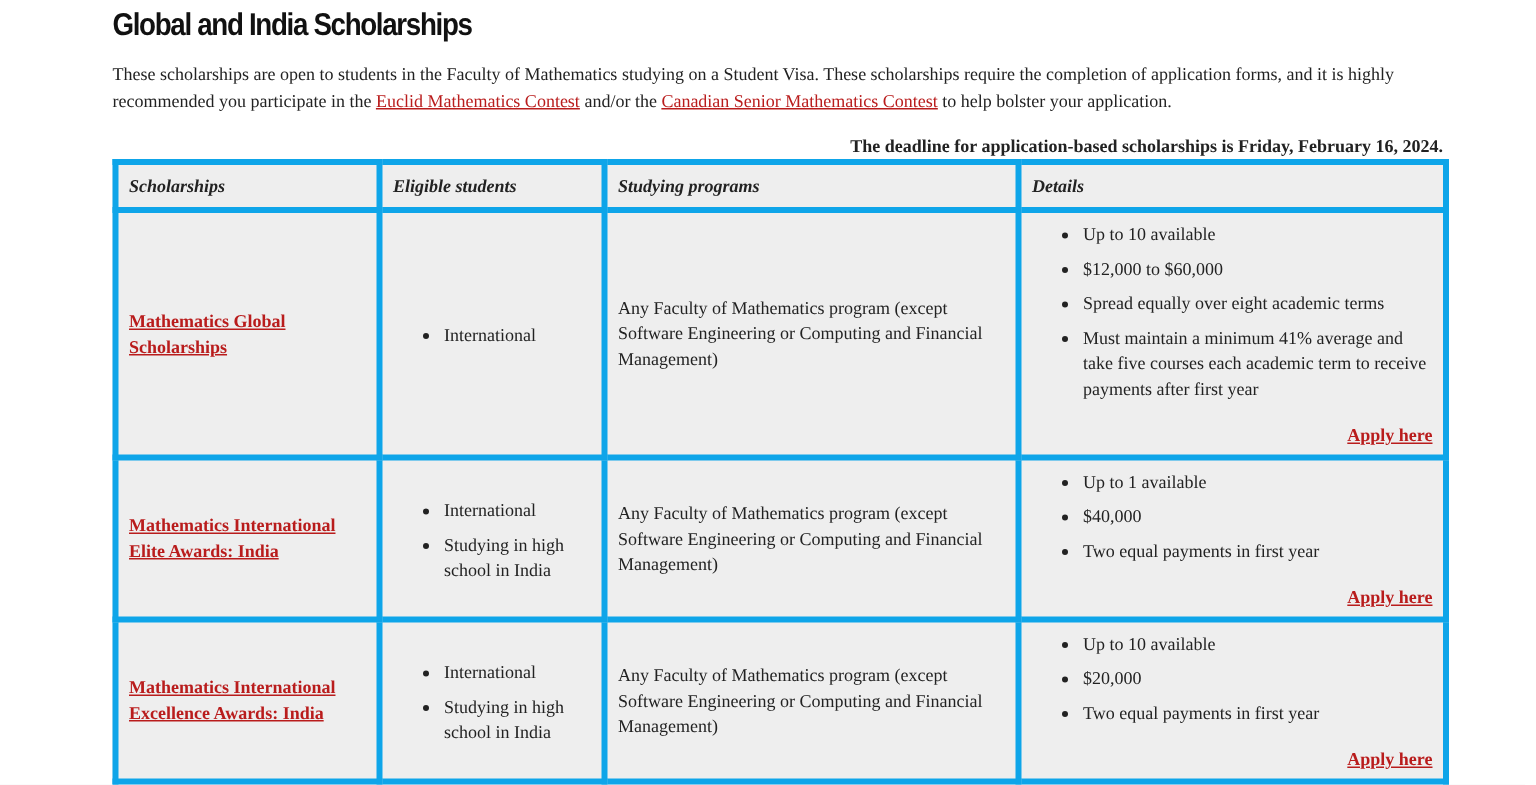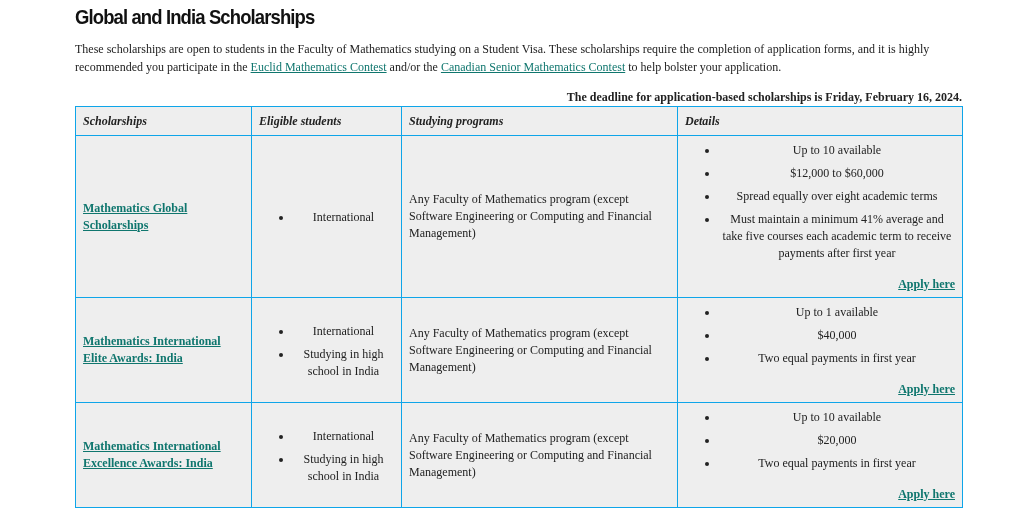--- a/index.html
+++ b/index.html
@@ -1,27 +1,27 @@
 <!DOCTYPE html>
 <html><head>
 <meta charset="utf-8">
 <style>
   html, body { margin:0; padding:0; background:#ffffff; }
   body { width:1024px; height:523px; overflow:hidden; font-family:"Liberation Serif", serif; color:#222; font-size:12px; }
   .wrap { position:absolute; left:75px; top:0; width:887px; }
   h1 { font-family:"Liberation Sans", sans-serif; font-weight:bold; font-size:21px; letter-spacing:-1px; transform:scaleX(0.88); transform-origin:left; margin:4px 0 0 0; line-height:26px; color:#111; white-space:nowrap; }
   .intro { margin:10px 0 0 0; line-height:18px; font-size:12px; }
-  a { color:#0f766e; text-decoration:underline; }
+  a { color:#b91c1c; text-decoration:underline; }
   .deadline { font-weight:bold; margin:12px 0 0 0; line-height:18px;text-align:right; }
   .avail { margin:12px 0 0 0; line-height:14px; }
   table { border-collapse:collapse; width:887px; background:#eeeeee; table-layout:fixed; }
-  th, td { border:1px solid #0ea5e9; text-align:left; vertical-align:middle; padding:6px 7px; font-size:12px; line-height:17px; }
+  th, td { border:4px solid #0ea5e9; text-align:left; vertical-align:middle; padding:6px 7px; font-size:12px; line-height:17px; }
   th { font-style:italic; font-weight:bold; height:16px; padding-top:6px; padding-bottom:5px; }
   td.name a { font-weight:bold; }
-  ul { margin:0; padding:0 0 0 34px; list-style:disc;text-align:center; }
+  ul { margin:0; padding:0 0 0 34px; list-style:disc; }
   ul li { margin:2px 0 6px 0; }
   ul li:last-child { margin-bottom:0; }
   .apply { display:block; margin-top:14px; font-weight:bold;text-align:right; }
   td.details { padding-top:4px; padding-bottom:4px; }
 </style>
 </head>
 <body>
 
 <div class="wrap">
   <h1>Global and India Scholarships</h1>

